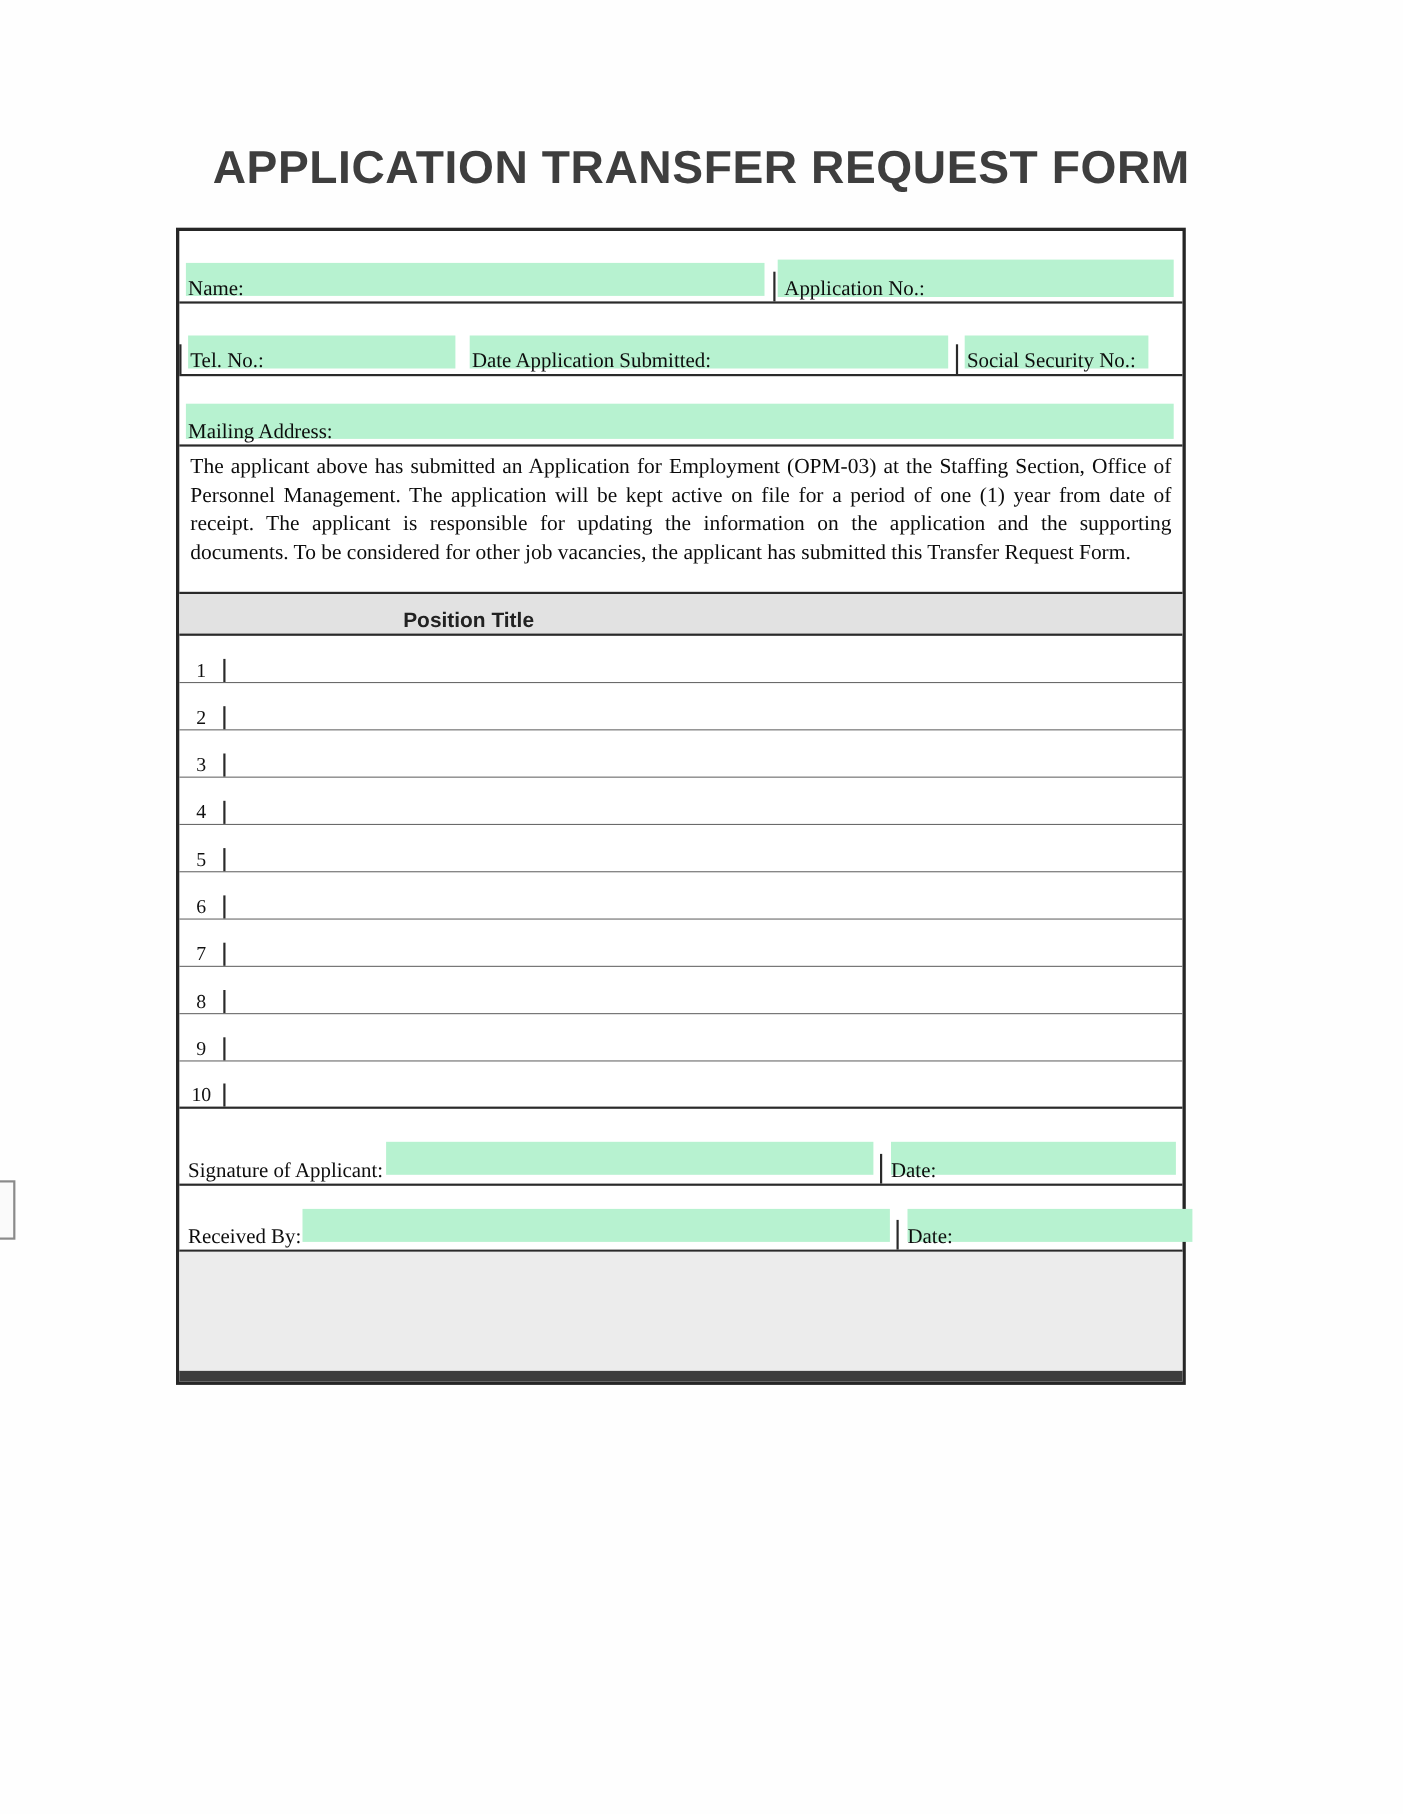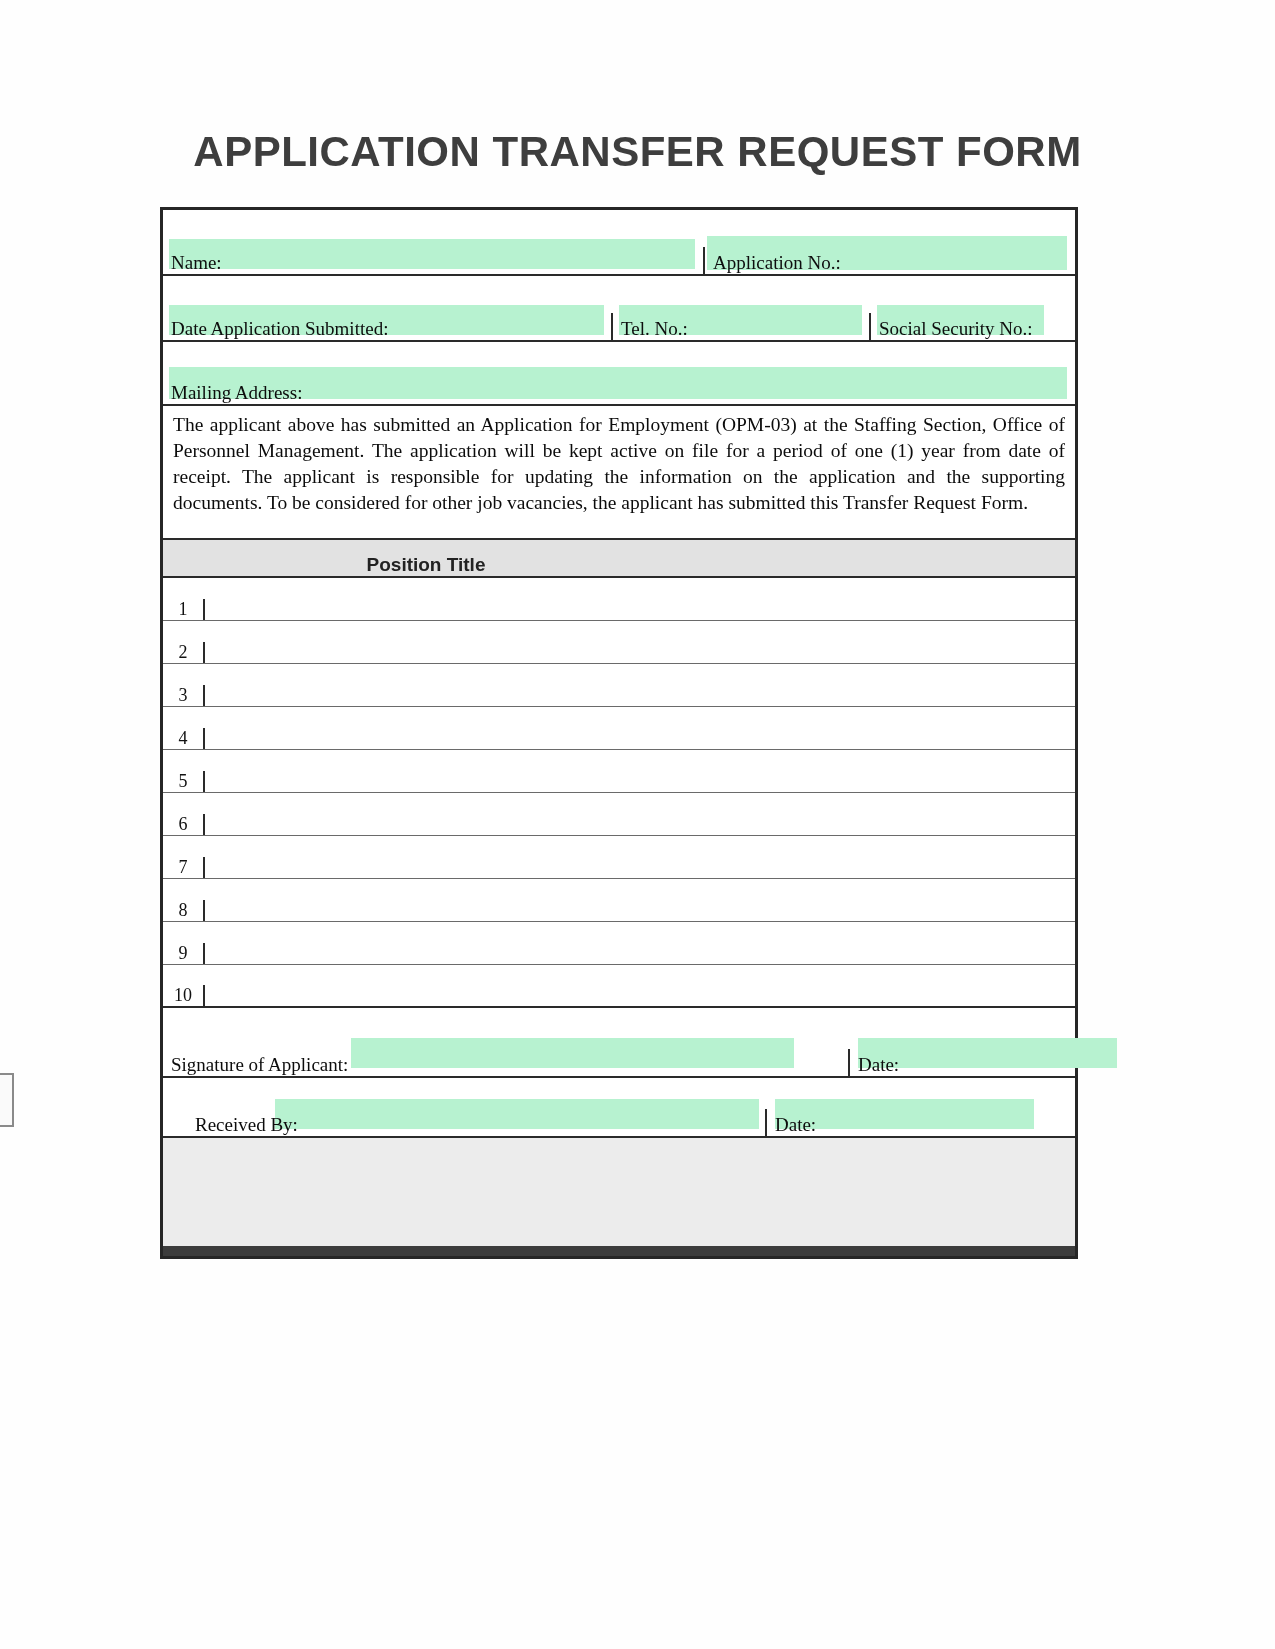--- a/index.html
+++ b/index.html
@@ -79,28 +79,28 @@
   .trow .num {
     width:42px; border-right:2px solid #2a2a2a;
     display:flex; align-items:center; justify-content:center;
     font-size:18px; color:#111;
   }
   .trow .pos { width:420px; }
   .trow .exam { width:450px; }
   .trow .green { left:3px; right:3px; top:5px; bottom:6px; height:auto; }
 
   
-  .sig { height:70px;gap:48px; }
+  .sig { height:70px; }
   .sig .c1 { width:637px; }
   .sig .c2 { width:275px; }
   .sig .c1 .green { left:188px; right:6px; bottom:8px; }
   .sig .c2 .green { left:8px; right:6px; bottom:8px; }
 
   .recv { height:60px; }
-  .recv .c1 { width:602px;padding-left:24px; }
+  .recv .c1 { width:652px; }
   .recv .c2 { width:275px; }
   .recv .c1 .green { left:112px; right:6px; bottom:7px; }
   .recv .c2 .green { left:8px; right:6px; bottom:7px; }
 
   
   .footer-block { height:108px; background:var(--footer-bg, #ececec); border-bottom:none; }
   .bottom-bar { height:10px; background:var(--bottom-bar, #3c3c3c); border-bottom:none; }
 
   
   .artifact {
@@ -122,26 +122,26 @@
         <div class="label">Name:</div>
         <div class="green"></div>
       </div>
       <div class="cell c2 bl">
         <div class="label">Application No.:</div>
         <div class="green"></div>
       </div>
     </div>
 
     <div class="row r2">
+      <div class="cell c2 bl">
+        <div class="label">Tel. No.:</div>
+        <div class="green"></div>
+      </div>
       <div class="cell c1">
         <div class="label">Date Application Submitted:</div>
-        <div class="green"></div>
-      </div>
-      <div class="cell c2 bl">
-        <div class="label">Tel. No.:</div>
         <div class="green"></div>
       </div>
       <div class="cell c3 bl">
         <div class="label">Social Security No.:</div>
         <div class="green"></div>
       </div>
     </div>
 
     <div class="row r3">
       <div class="cell c1">

